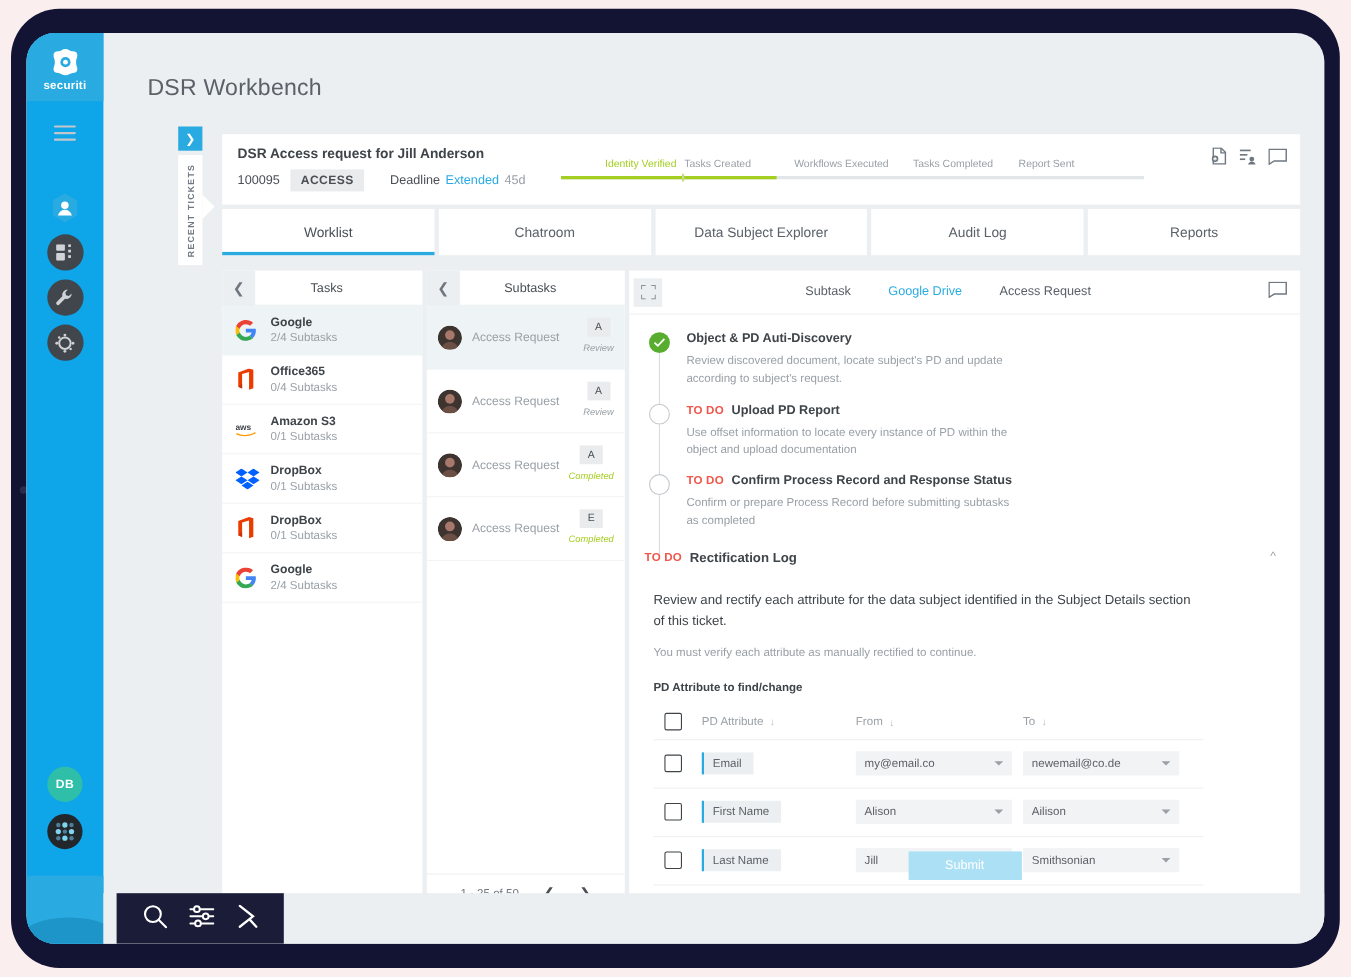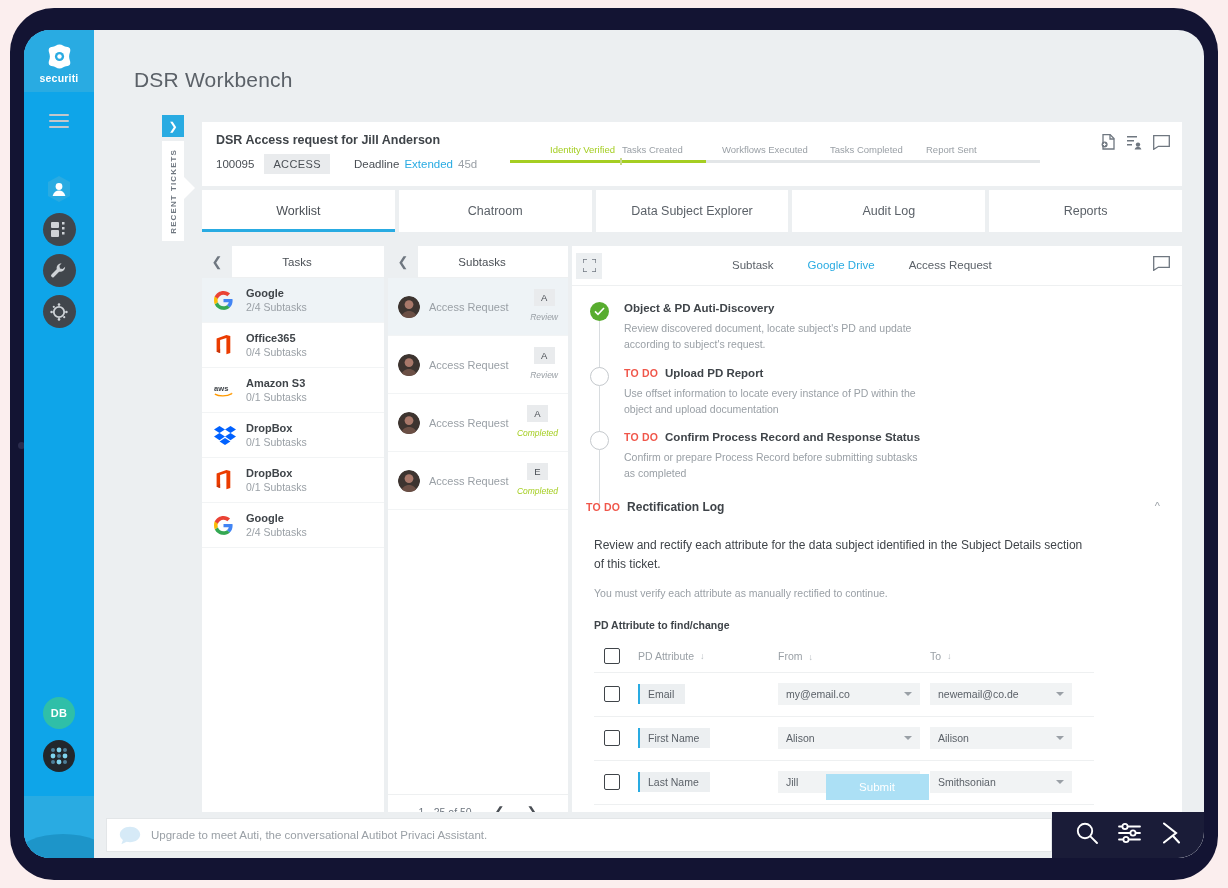--- a/index.html
+++ b/index.html
@@ -146,21 +146,21 @@
     font-size: 12.5px; font-weight: bold; color: #3f4449;
   }
   #ticket-meta {
     position: absolute; left: 14px; top: 32px;
     display: flex; align-items: center; gap: 10px;
     font-size: 11.5px; color: #4a4f55;
   }
   #ticket-id { font-weight: 500; }
   #ticket-type {
     background: #e9ebed; padding: 4px 9px;
-    font-size: 11px; font-weight: normal; color: #4a4f55;
+    font-size: 11px; font-weight: bold; color: #4a4f55;
     letter-spacing: .4px;
   }
   #deadline-group { display: flex; gap: 5px; margin-left: 14px; }
   #deadline-label { color: #4a4f55; }
   #deadline-link { color: #29abe2; cursor: pointer; }
   #deadline-days { color: #9aa0a6; }
 
   
   #progress {
     position: absolute; right: 142px; top: 22px;
@@ -876,28 +876,20 @@
           </div>
 
           <div id="submit-wrap">
             <button id="submit-btn">Submit</button>
           </div>
         </div>
       </div>
     </div>
 
     <div id="chat-bar">
-      <div id="chat-input-wrap">
-        <span id="chat-bubble">
-          <svg width="22" height="19" viewBox="0 0 22 19">
-            <path d="M11 .8c5.6 0 10.2 3.4 10.2 7.7S16.6 16.2 11 16.2c-1.2 0-2.3-.15-3.4-.43L2.4 18.2l1.5-4.2C2 12.6.8 10.6.8 8.5.8 4.2 5.4.8 11 .8z" fill="#d6eaf7"></path>
-          </svg>
-        </span>
-        <span id="chat-placeholder">Upgrade to meet Auti, the conversational Autibot Privaci Assistant.</span>
-      </div>
       <div id="chat-actions">
         <span class="ca">
           <svg width="22" height="22" viewBox="0 0 22 22">
             <circle cx="9" cy="9" r="7.2" fill="none" stroke="#fff" stroke-width="1.9"></circle>
             <path d="M14.4 14.4L21 21" stroke="#fff" stroke-width="1.9" stroke-linecap="round"></path>
           </svg>
         </span>
         <span class="ca">
           <svg width="23" height="22" viewBox="0 0 23 22">
             <path d="M1 4.5h21M1 11h21M1 17.5h21" stroke="#fff" stroke-width="1.8" stroke-linecap="round"></path>

